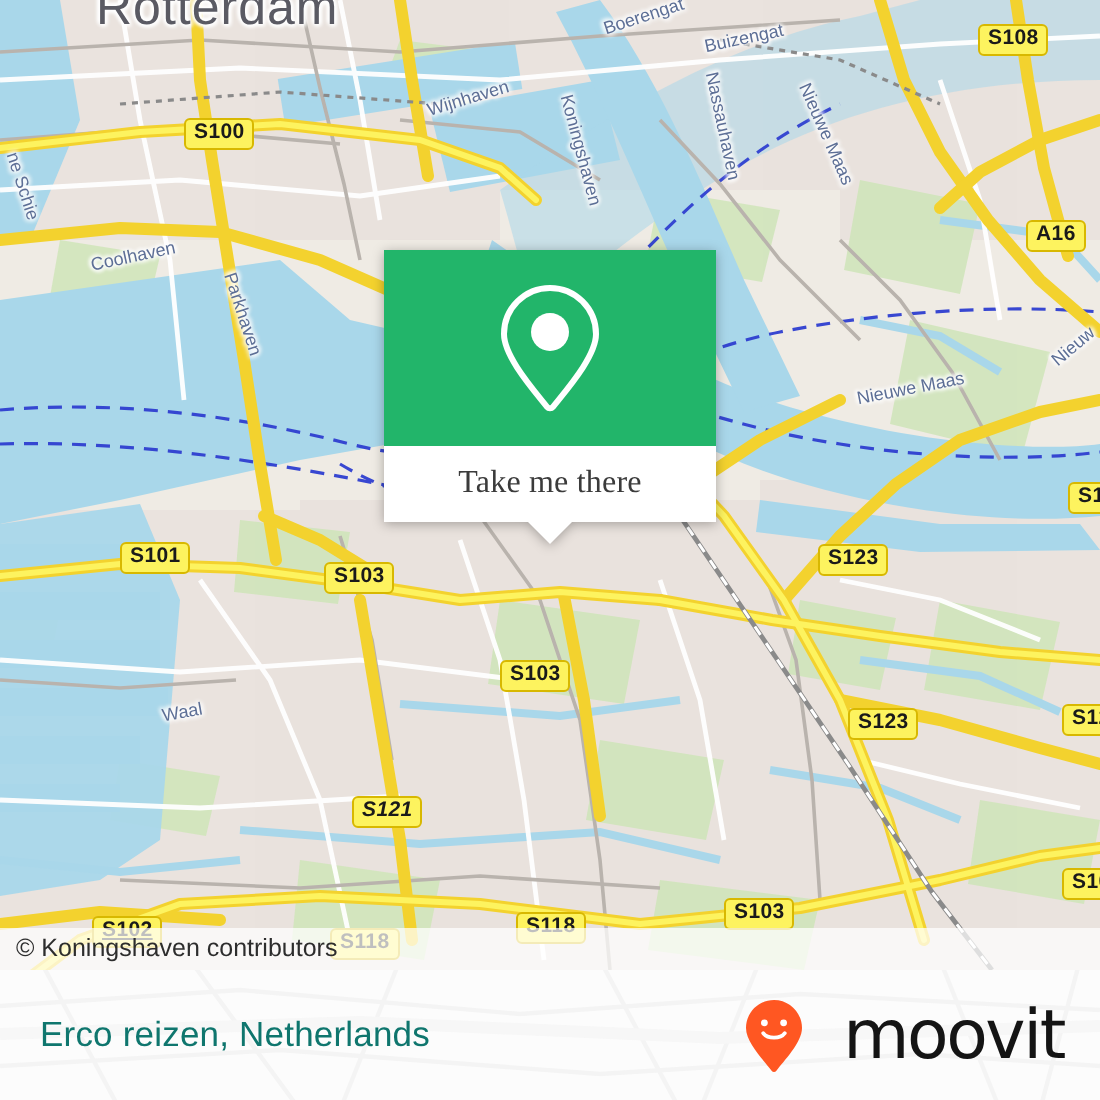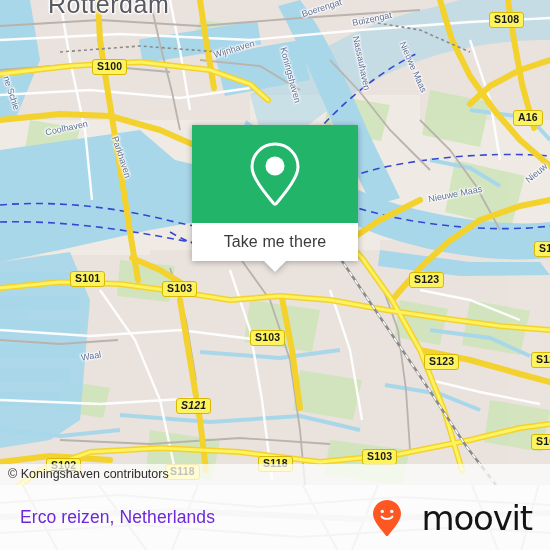--- a/index.html
+++ b/index.html
@@ -74,20 +74,21 @@
   .card-top {
     height: 98px;
     background: #22b56a;
     display: flex; align-items: center; justify-content: center;
   }
   .card-bottom {
     height: 38px;
     background: #ffffff;
     display: flex; align-items: center; justify-content: center;
     position: relative;
+    font-family: Liberation Serif, serif;
   }
   .card-label {
     font-size: 16px;
     color: #3b3b3b;
     letter-spacing: .1px;
   }
   .card-tail {
     position: absolute;
     left: 50%; bottom: -11px;
     margin-left: -11px;
@@ -106,21 +107,21 @@
     padding: 0 18px 0 20px;
     overflow: hidden;
   }
   .footer-watermark {
     position: absolute; left: 0; top: 0; width: 550px; height: 65px;
     opacity: .55; pointer-events: none;
   }
   .footer-title {
     position: relative;
     font-size: 17.5px;
-    color: #6d28d9;
+    color: #0f766e;
     letter-spacing: .1px;
     z-index: 2;
   }
   .brand {
     position: relative; z-index: 2;
     display: flex; align-items: center; gap: 20px; text-align: center;
   }
   .brand-word {
     font-size: 34px; color: #141414; letter-spacing: -1.2px;
     font-family: "DejaVu Sans", sans-serif; font-weight: normal;
@@ -293,21 +294,21 @@
     <div class="maplabel water" style="left:428px; top:189px; transform:rotate(-11deg);">Nieuwe Maas</div>
     <div class="maplabel water" style="left:524px; top:168px; transform:rotate(-40deg);">Nieuw</div>
     <div class="maplabel water" style="left:45px; top:123px; transform:rotate(-12deg);">Coolhaven</div>
     <div class="maplabel water" style="left:100px; top:152px; transform:rotate(72deg);">Parkhaven</div>
     <div class="maplabel water" style="left:-6px; top:88px; transform:rotate(72deg);">ne Schie</div>
     <div class="maplabel water" style="left:81px; top:351px; transform:rotate(-10deg);">Waal</div>
 
     <div class="shield" style="left:92px;  top:59px;">S100</div>
     <div class="shield" style="left:473px; top:12px;margin-left:16px;">S108</div>
     <div class="shield" style="left:513px; top:90px;margin-top:20px;">A16</div>
-    <div class="shield" style="left:70px;  top:271px;">S101</div>
+    <div class="shield" style="left:60px;  top:271px;">S101</div>
     <div class="shield" style="left:162px; top:281px;">S103</div>
     <div class="shield" style="left:250px; top:330px;">S103</div>
     <div class="shield" style="left:409px; top:272px;">S123</div>
     <div class="shield" style="left:424px; top:354px;">S123</div>
     <div class="shield" style="left:176px; top:398px;font-style:italic;">S121</div>
     <div class="shield" style="left:46px;  top:458px;text-decoration:underline;">S102</div>
     <div class="shield" style="left:165px; top:464px;">S118</div>
     <div class="shield" style="left:258px; top:456px;">S118</div>
     <div class="shield" style="left:362px; top:449px;">S103</div>
     <div class="shield" style="left:534px; top:241px;">S1</div>

